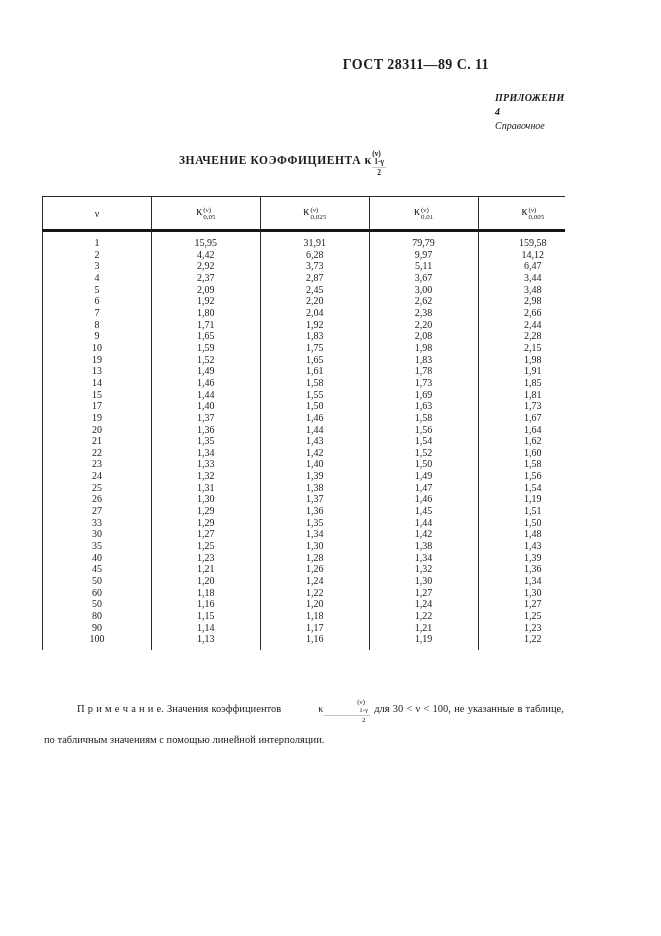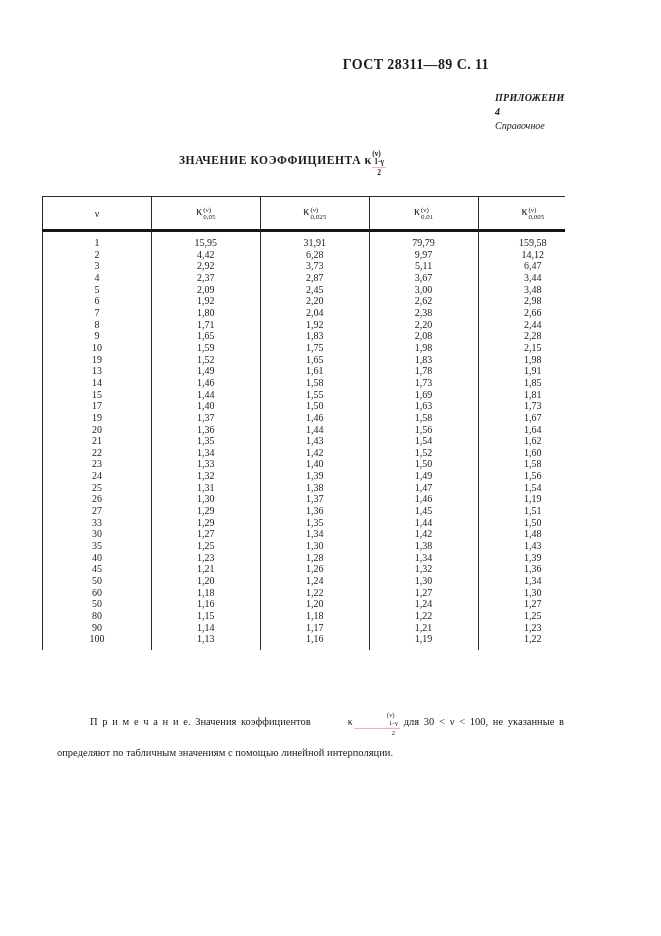--- a/index.html
+++ b/index.html
@@ -57,21 +57,21 @@
     font-variant-numeric:tabular-nums;
   }
   tbody tr:first-child td { padding-top:5px; }
   tbody tr:last-child td { padding-bottom:5px; }
 
   
   .note {
     position:absolute; top:694px; left:40px; width:584px;
     font-size:10.5px; line-height:21px; text-align:justify;
   }
-  .note p { margin:17px; text-indent:33px; }
+  .note p { margin:4px; text-indent:33px; }
   .note .formula { margin:0 4px; }
   .note .kbase { font-size:10px; }
   .note .fstack { vertical-align:-10px; }
   .note .fsup, .note .frac { font-size:7px; line-height:7.5px; }
 </style>
 </head>
 <body>
 
 <div class="page">
 

